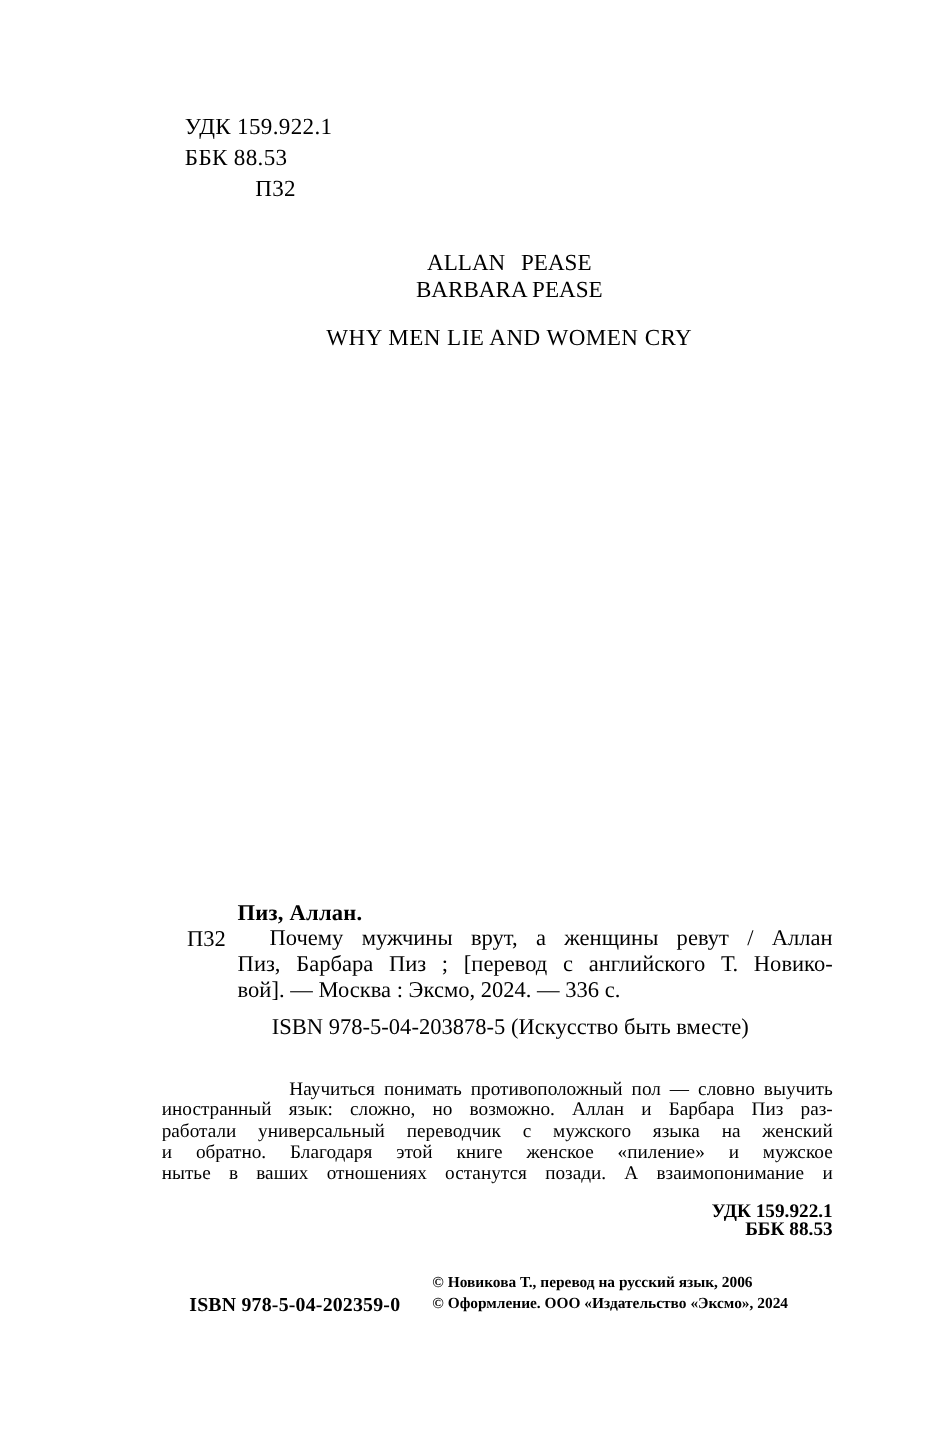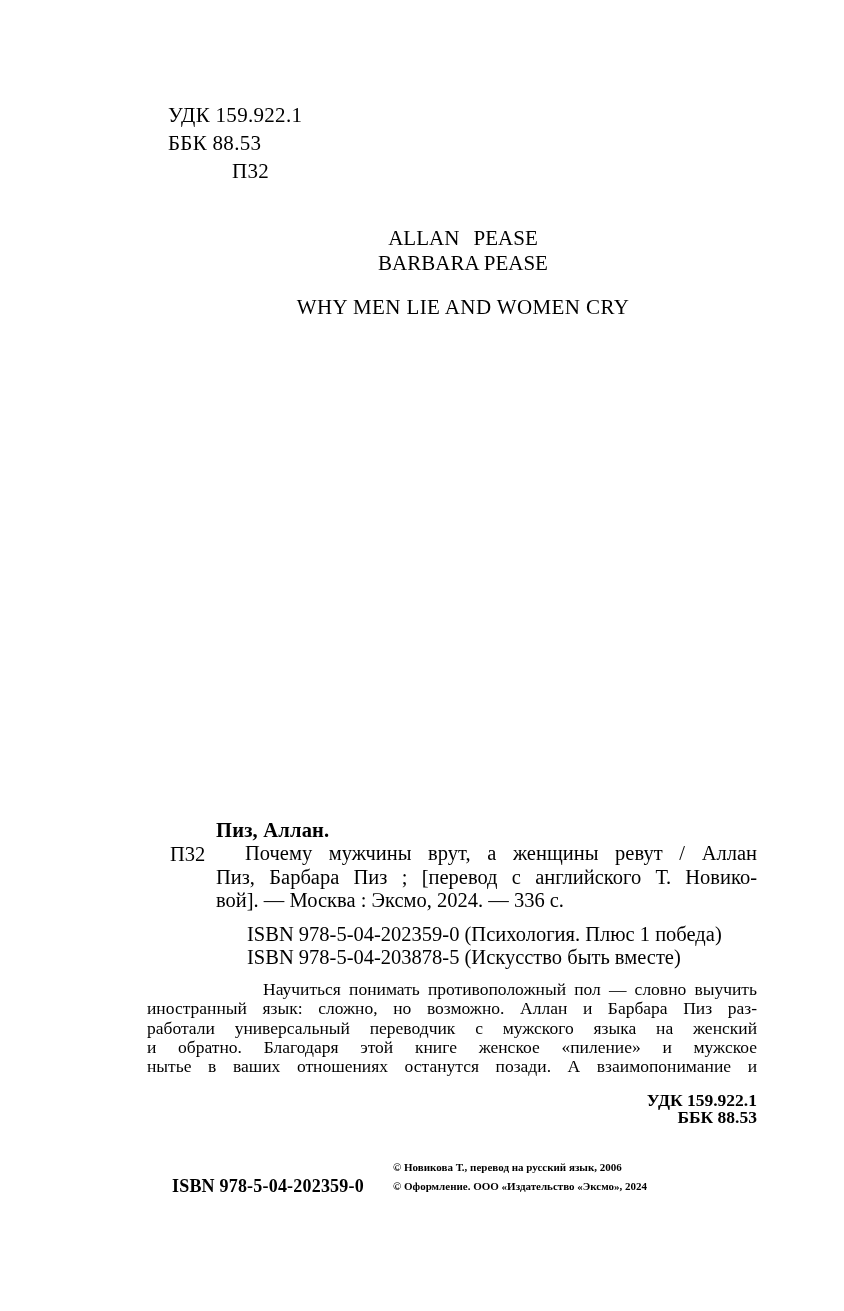--- a/index.html
+++ b/index.html
@@ -71,21 +71,21 @@
   }
 
   
   .footer-isbn {
     left: 172px; top: 1176px;
     font-size: 18px; font-weight: bold;
     letter-spacing: 0.2px;
   }
   .footer-copy {
     left: 393px; top: 1158px;
-    font-size: 11px; line-height: 18.6px;
+    font-size: 14px; line-height: 18.6px;
     font-weight: bold;
   }
 </style>
 </head>
 <body>
 
 <div class="page">
 
   <div class="abs top-codes">
     <div>УДК 159.922.1</div>
@@ -102,21 +102,20 @@
   <div class="abs card-author">Пиз, Аллан.</div>
   <div class="abs card-sign">П32</div>
 
   <div class="abs card-desc">
     <div class="jline first">Почему мужчины врут, а женщины ревут / Аллан</div>
     <div class="jline">Пиз, Барбара Пиз ; [перевод с английского Т. Новико-</div>
     <div class="jline-last">вой]. — Москва : Эксмо, 2024. — 336 с.</div>
   </div>
 
   <div class="abs isbn-block">
-    <div>ISBN 978-5-04-202359-0 (Психология. Плюс 1 победа)</div>
     <div>ISBN 978-5-04-203878-5 (Искусство быть вместе)</div>
   </div>
 
   <div class="abs annotation">
     <div class="jline first">Научиться понимать противоположный пол — словно выучить</div>
     <div class="jline">иностранный язык: сложно, но возможно. Аллан и Барбара Пиз раз-</div>
     <div class="jline">работали универсальный переводчик с мужского языка на женский</div>
     <div class="jline">и обратно. Благодаря этой книге женское «пиление» и мужское</div>
     <div class="jline">нытье в ваших отношениях останутся позади. А взаимопонимание и</div>
   </div>

